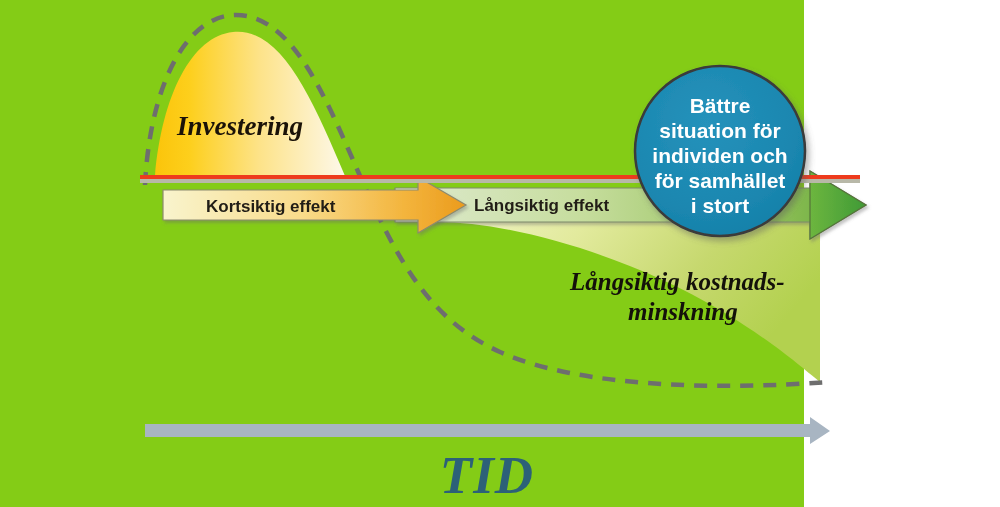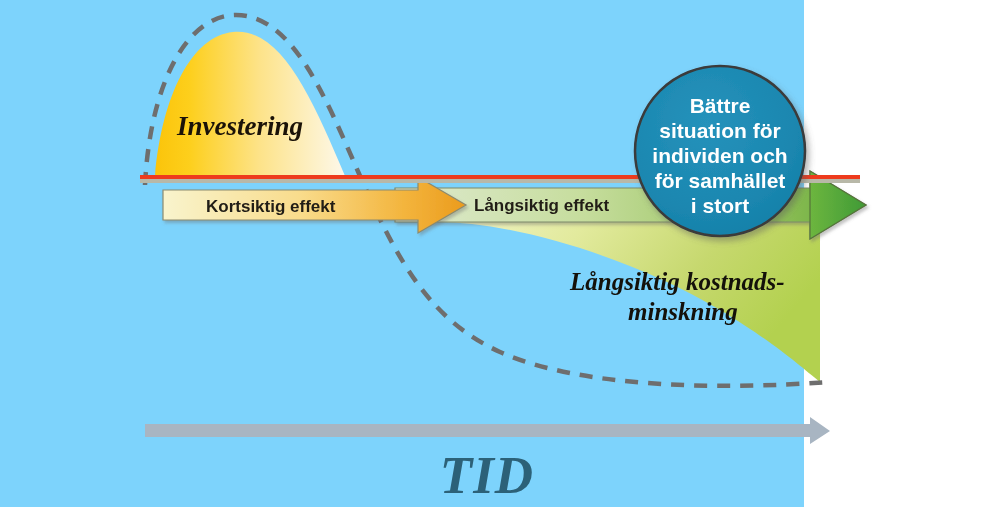--- a/index.html
+++ b/index.html
@@ -10,21 +10,21 @@
   body {
     width: 1000px;
     height: 507px;
     overflow: hidden;
     font-family: "Liberation Sans", sans-serif;
   }
   #diagram-root {
     position: relative;
     width: 804px;
     height: 507px;
-    background: #7dd3fc;
+    background: #84cc16;
   }
   svg.canvas {
     position: absolute;
     left: 0;
     top: 0;
     width: 1000px;
     height: 507px;
     display: block;
   }
   .lbl-investering {

